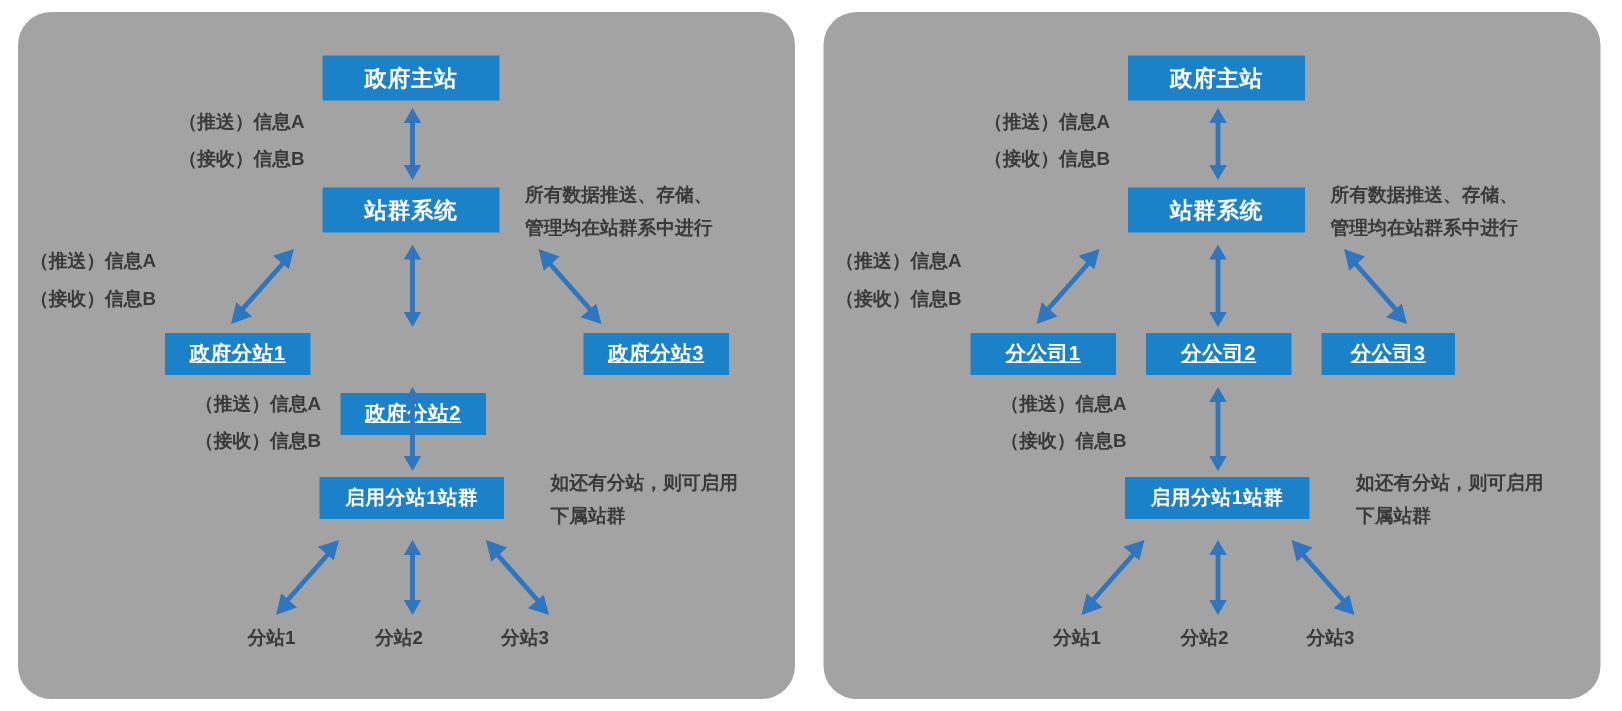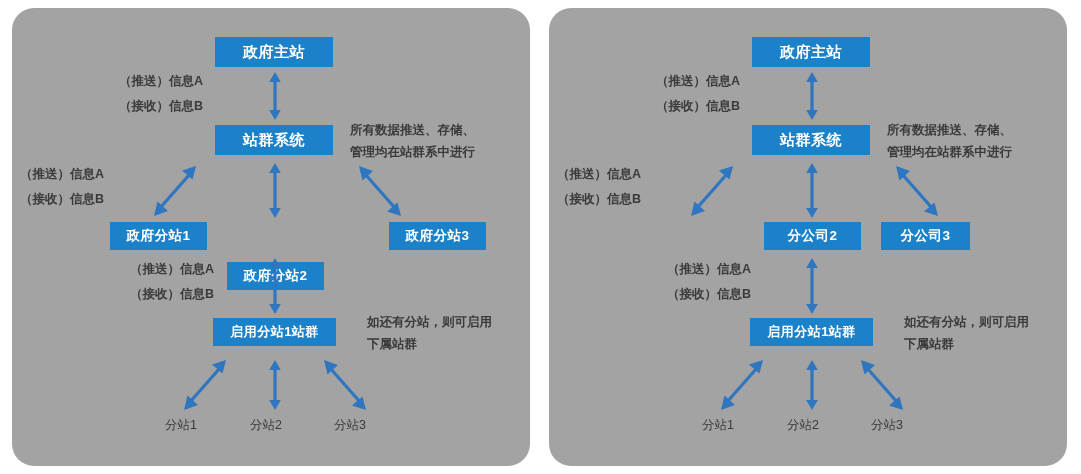--- a/index.html
+++ b/index.html
@@ -42,37 +42,37 @@
     color: #ffffff;
     font-weight: bold;
     display: flex;
     align-items: center;
     justify-content: center;
     letter-spacing: 0.5px;
     white-space: nowrap;
     box-sizing: border-box;
   }
   .node.big   { font-size: 15px; }
-  .node.mid   { font-size: 13.5px; }
+  .node.mid   { font-size: 13.5px; text-decoration: underline; }
   .node.small { font-size: 13px; }
 
   
   .note {
     position: absolute;
     color: #3a3a3a;
     font-size: 12.5px;
     line-height: 19px;
     white-space: nowrap;
     font-weight: bold;
   }
   .leaf-label {
     position: absolute;
     color: #3a3a3a;
     font-size: 12.5px;
-    font-weight: normal;
+    font-weight: bold;
     white-space: nowrap;
   }
 
   
   .arrow {
     position: absolute;
     overflow: visible;
   }
   .arrow line { stroke: #2f76c0; stroke-width: 3.2; }
   .arrow polygon { fill: #2f76c0; }
@@ -196,20 +196,21 @@
         <polygon points="9,0 3.2,10 14.8,10"></polygon>
         <polygon points="9,55 3.2,45 14.8,45"></polygon>
       </svg>
 
       <svg class="arrow" style="left:345px; top:158px; width:46px; height:50px;" viewBox="0 0 46 50">
         <line x1="8" y1="8" x2="38" y2="42"></line>
         <polygon points="2,0 5.5,14.5 16,5"></polygon>
         <polygon points="44,50 30,45.5 40.5,36.5"></polygon>
       </svg>
 
+      <div class="node mid" style="left:98px; top:214px; width:97px; height:28px;">分公司1</div>
       <div class="node mid" style="left:215px; top:214px; width:97px; height:28px;">分公司2</div>
       <div class="node mid" style="left:332px; top:214px; width:89px; height:28px;">分公司3</div>
 
       <div class="note" style="left:118px; top:252px;">（推送）信息A</div>
       <div class="note" style="left:118px; top:277px;">（接收）信息B</div>
 
       <svg class="arrow" style="left:254px; top:250px; width:18px; height:56px;" viewBox="0 0 18 56">
         <line x1="9" y1="9" x2="9" y2="47"></line>
         <polygon points="9,0 3.2,10 14.8,10"></polygon>
         <polygon points="9,56 3.2,46 14.8,46"></polygon>

